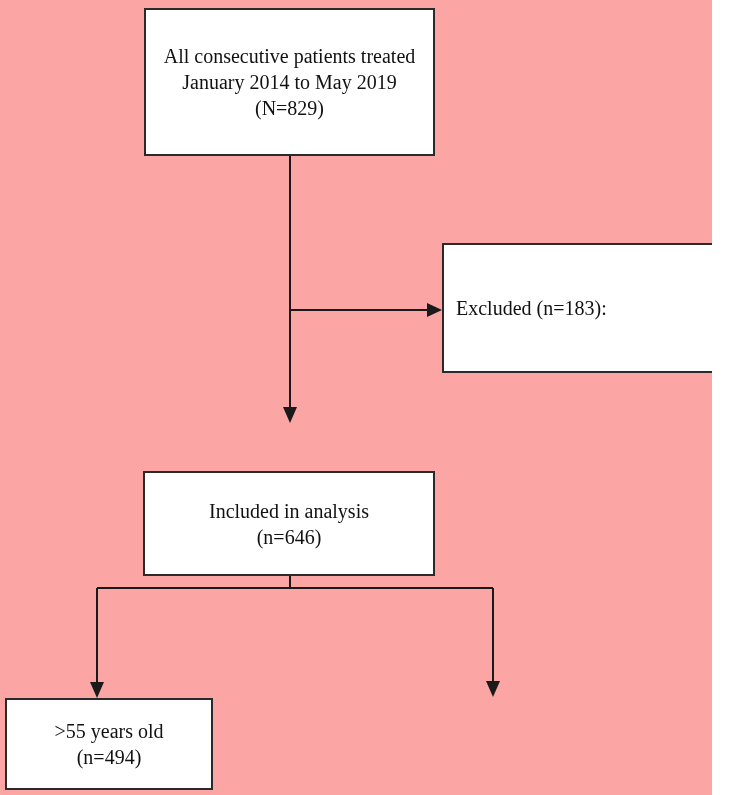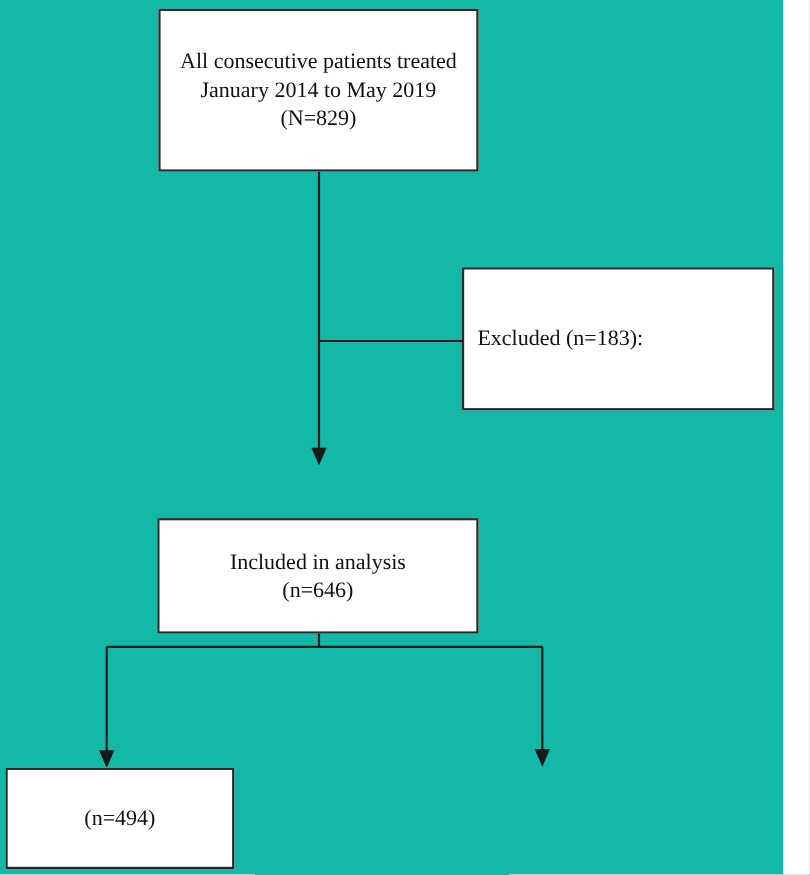--- a/index.html
+++ b/index.html
@@ -4,21 +4,21 @@
 <style>
   html, body {
     margin: 0;
     padding: 0;
     background: #ffffff;
   }
   .stage {
     position: relative;
     width: 712px;
     height: 795px;
-    background: #14b8a6;
+    background: #fca5a5;
     font-family: "Liberation Serif", serif;
     color: #111111;
     overflow: hidden;
   }
   .connectors {
     position: absolute;
     left: 0;
     top: 0;
     width: 736px;
     height: 795px;
@@ -36,21 +36,21 @@
     font-size: 20px;
     line-height: 26px;
   }
   .node.align-left {
     align-items: flex-start;
     text-align: left;
     padding-left: 12px;
     padding-right: 6px;
   }
   #node-all-patients { left: 144px; top: 8px;   width: 291px; height: 148px; }
-  #node-excluded     { left: 420px; top: 243px; width: 284px; height: 130px; }
+  #node-excluded     { left: 442px; top: 243px; width: 284px; height: 130px; }
   #node-included     { left: 143px; top: 423px; width: 292px; height: 105px; margin-top: 48px; }
   #node-older-group  { left: 5px;   top: 698px; width: 208px; height: 92px; }
   #node-younger-group{ left: 390px; top: 697px; width: 210px; height: 92px; }
   .text-line { display: block; white-space: pre; }
 </style>
 </head>
 <body>
 
 <div class="stage">
 
@@ -91,17 +91,18 @@
   <div class="node align-left" id="node-excluded">
     <span class="text-line">Excluded (n=183):</span>
   </div>
 
   <div class="node" id="node-included">
     <span class="text-line">Included in analysis</span>
     <span class="text-line">(n=646)</span>
   </div>
 
   <div class="node" id="node-older-group">
+    <span class="text-line">&gt;55 years old</span>
     <span class="text-line">(n=494)</span>
   </div>
 
 
 </div>
 
 </body></html>

